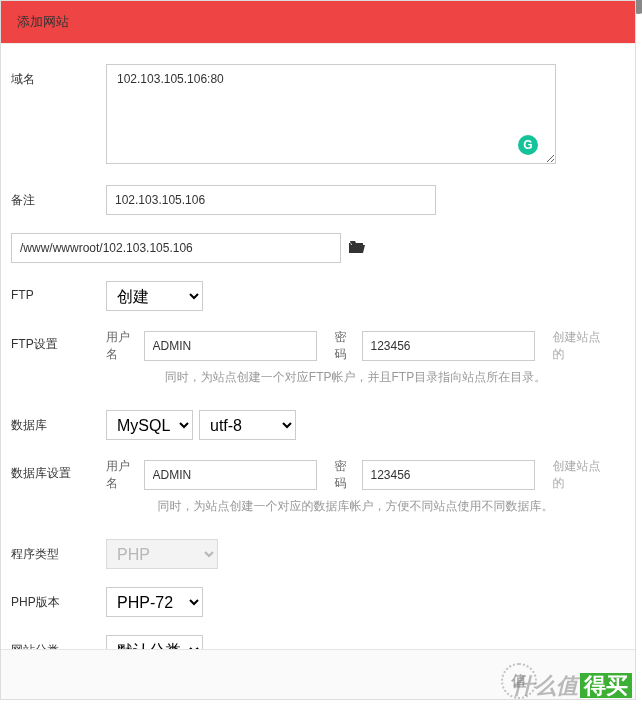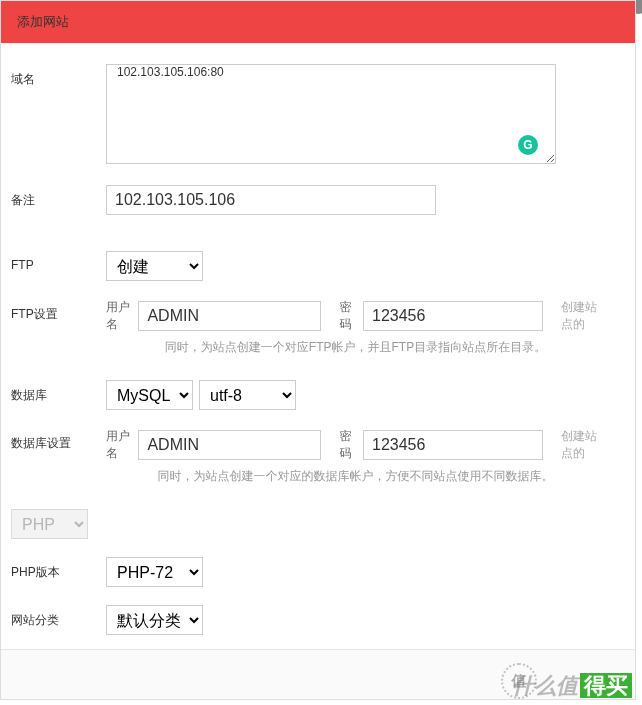--- a/index.html
+++ b/index.html
@@ -59,21 +59,21 @@
     .form-content {
       flex: 1;
       display: flex;
       align-items: center;
       flex-wrap: wrap;
     }
     textarea.domain-input {
       width: 450px;
       height: 100px;
       border: 1px solid #ccc;
-      padding: 0 10px;
+      padding: 7px 10px;
       font-size: 12px;
       font-family: inherit;
       resize: both;
       color: #333;
       position: relative;
     }
     .textarea-wrap {
       position: relative;
       display: inline-block;
     }
@@ -89,21 +89,21 @@
       align-items: center;
       justify-content: center;
       color: #fff;
       font-weight: bold;
       font-size: 12px;
     }
     input[type="text"] {
       height: 30px;
       border: 1px solid #ccc;
       padding: 0 8px;
-      font-size: 16px;
+      font-size: 12px;
       color: #333;
       font-family: inherit;
     }
     .input-remark {
       width: 330px;
     }
     .input-root {
       width: 330px;
     }
     .folder-icon {
@@ -127,21 +127,21 @@
       width: 97px;
     }
     .select-db {
       width: 87px;
     }
     .select-charset {
       width: 97px;
       margin-left: 6px;
     }
     .select-program {
-      width: 77px;
+      width: 112px;
       background: #eee;
       color: #999;
     }
     .select-php {
       width: 97px;
     }
     .select-category {
       width: 97px;
     }
     .sub-label {
@@ -250,20 +250,28 @@
     </div>
 
     <div class="form-row">
       <div class="form-label">备注</div>
       <div class="form-content">
         <input type="text" class="input-remark" value="102.103.105.106" style="">
       </div>
     </div>
 
     <div class="form-row">
+      <div class="form-content">
+        <input type="text" class="input-root" value="/www/wwwroot/102.103.105.106" style="">
+        <span class="folder-icon">
+          <svg width="16" height="13" viewBox="0 0 16 13">
+              <path fill="#333" d="M0 2 L0 12 L14 12 L16 4 L3 4 L2 2 Z M1 0 L6 0 L7 2 L14 2 L14 4 L2 4 Z"></path>
+            </svg>
+        </span>
+      </div>
     </div>
 
     <div class="form-row">
       <div class="form-label">FTP</div>
       <div class="form-content">
         <select class="select-ftp">
           <option>创建</option>
         </select>
       </div>
     </div>
@@ -306,20 +314,21 @@
           <input type="text" class="input-pass-focus" value="123456" style="">
           <span class="side-hint">创建站点的</span>
         </div>
         <div class="helper-text">同时，为站点创建一个对应的数据库帐户，方便不同站点使用不同数据库。</div>
       </div>
     </div>
 
     <div style="height:18px"></div>
 
     <div class="form-row">
+      <div class="form-label">程序类型</div>
       <div class="form-content">
         <select class="select-program" disabled="">
           <option>PHP</option>
         </select>
       </div>
     </div>
 
     <div class="form-row">
       <div class="form-label">PHP版本</div>
       <div class="form-content">

